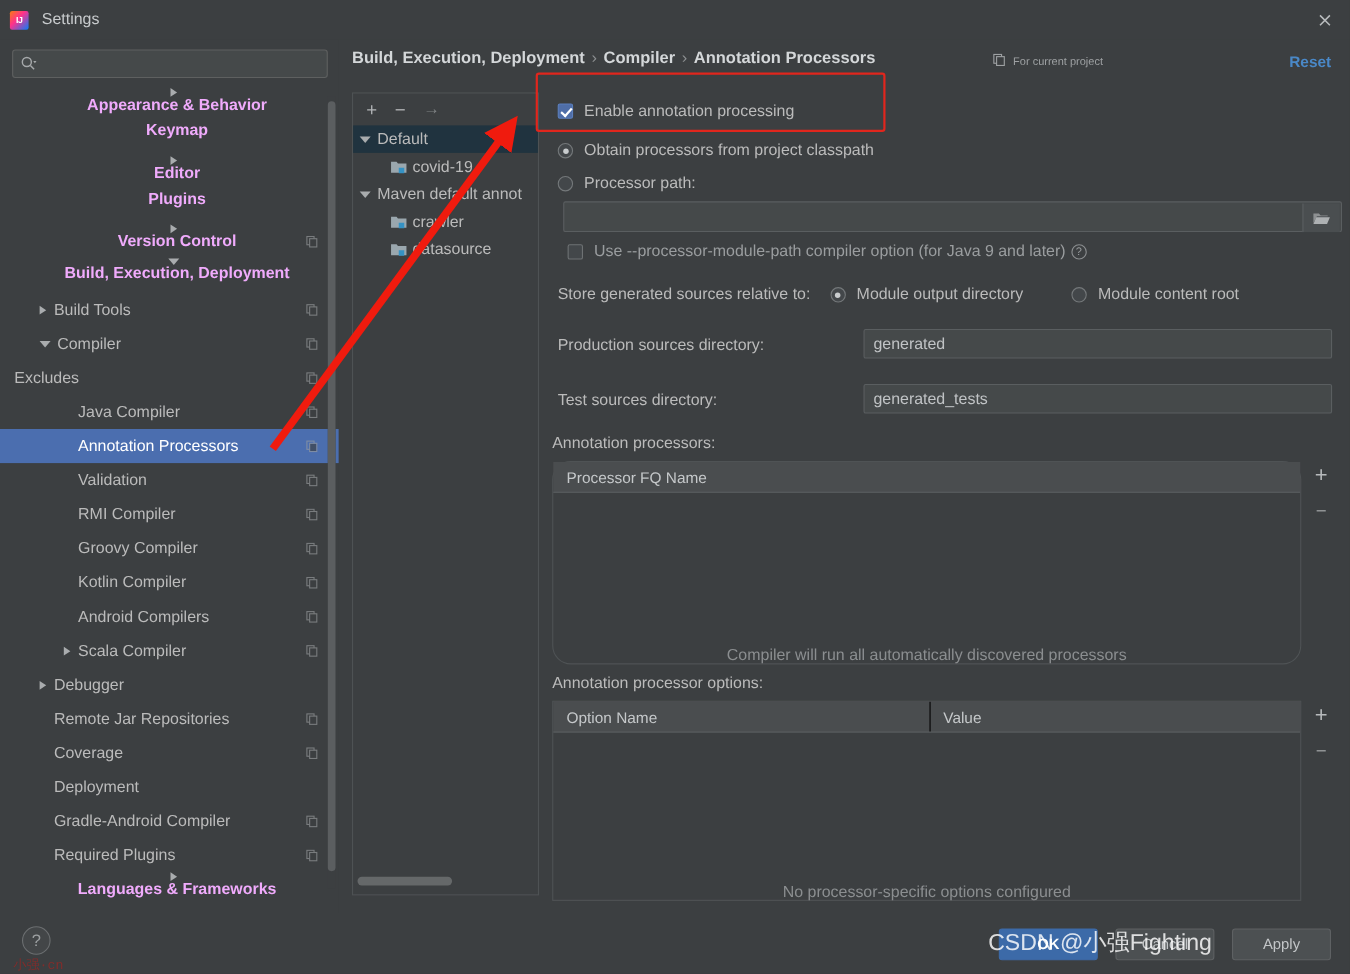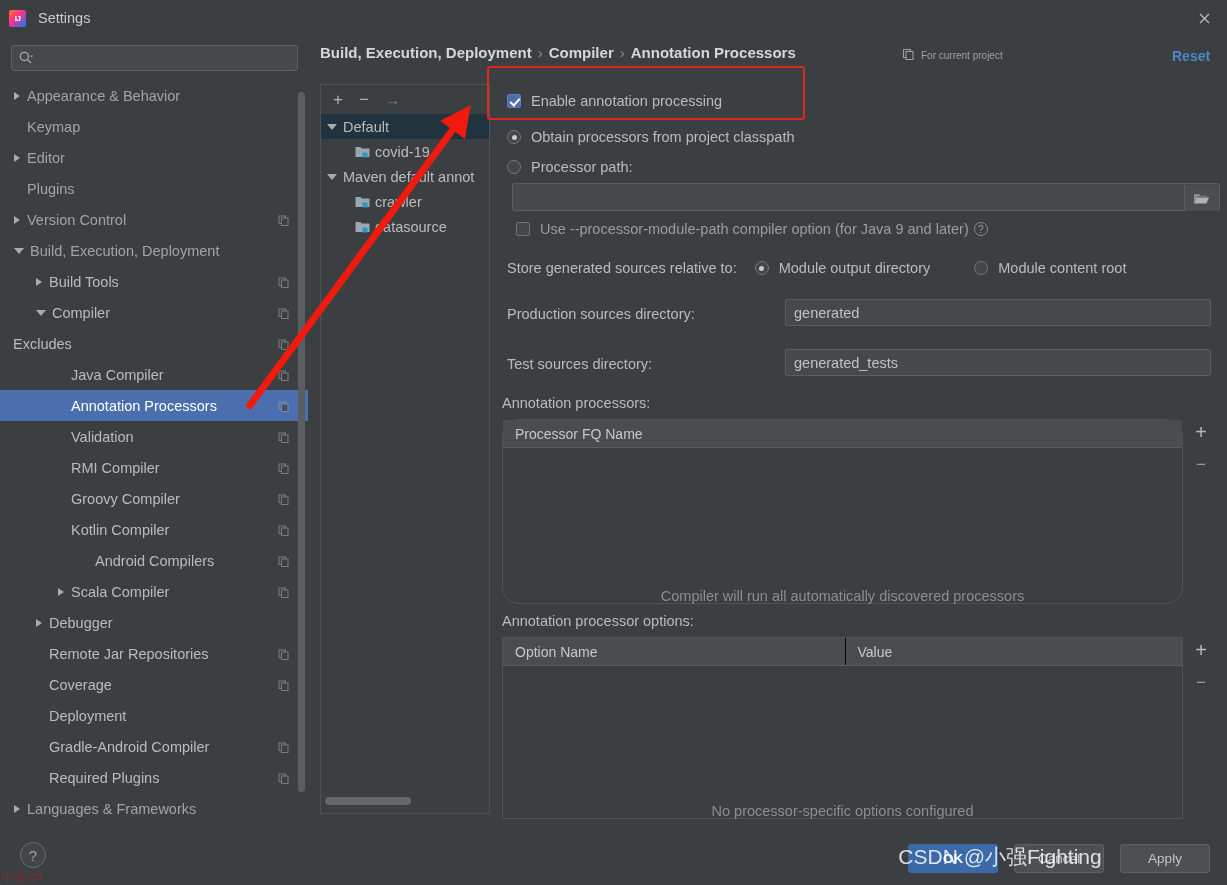--- a/index.html
+++ b/index.html
@@ -58,21 +58,21 @@
     padding-left: 5px;
   }
   .tree {
     position: absolute; left: 0; top: 44px; width: 308px; height: 750px;
     overflow: hidden;
   }
   .node {
     position: relative; height: 31px; display: flex; align-items: center;
     font-size: 14.5px; color: #bbbbbb; white-space: nowrap;
   }
-  .node.bold { font-weight: normal; color: #a3a3a3; }
+  .node.bold { font-weight: bold; color: #f0abfc; flex-direction: column; }
   .node.selected { background: #4b6eaf; color: #ffffff; }
   .twisty {
     width: 0; height: 0; flex: 0 0 auto;
     border-left: 6px solid #a9acae; border-top: 4.5px solid transparent;
     border-bottom: 4.5px solid transparent; margin-right: 7px;
   }
   .twisty.open {
     border-left: 5px solid transparent; border-right: 5px solid transparent;
     border-top: 6.5px solid #a9acae; border-bottom: 0; margin-right: 6px;
   }
@@ -226,22 +226,22 @@
   .anno-arrow { position: absolute; left: 0; top: 0; pointer-events: none; }
 
   
   .watermark {
     position: absolute; left: 1000px; top: 843px;
     font-size: 21px; color: rgba(255,255,255,.82);
     white-space: nowrap; pointer-events: none;
     transform: translateX(-50%);
   }
   .wm-red {
-    position: absolute; left: 1px; top: 869px; font-size: 12px;
-    color: #8e2a28; white-space: nowrap; pointer-events: none; opacity: .85;
+    position: absolute; left: 12px; top: 869px; font-size: 12px;
+    color: #8e2a28; white-space: nowrap; pointer-events: none; opacity: .85; font-family: Liberation Mono, monospace;
   }
 </style>
 </head>
 <body>
 
 <div id="app">
 
   <div class="titlebar">
     <div class="ij-logo"></div>
     <div class="title-text">Settings</div>
@@ -359,21 +359,21 @@
             </svg></span>
         </div>
         <div class="node" style="padding-left: 58px;">
           <span class="twisty none"></span>
           <span>Kotlin Compiler</span>
           <span class="copy-badge"><svg width="12" height="12" viewBox="0 0 12 12">
               <rect x="1" y="1" width="6.5" height="7.5" fill="none" stroke="#9a9d9f" stroke-width="1"></rect>
               <rect x="3.5" y="3" width="6.5" height="7.5" fill="#3c3f41" stroke="#9a9d9f" stroke-width="1"></rect>
             </svg></span>
         </div>
-        <div class="node" style="padding-left: 82px;">
+        <div class="node" style="padding-left: 58px;">
           <span class="twisty none"></span>
           <span>Android Compilers</span>
           <span class="copy-badge"><svg width="12" height="12" viewBox="0 0 12 12">
               <rect x="1" y="1" width="6.5" height="7.5" fill="none" stroke="#9a9d9f" stroke-width="1"></rect>
               <rect x="3.5" y="3" width="6.5" height="7.5" fill="#3c3f41" stroke="#9a9d9f" stroke-width="1"></rect>
             </svg></span>
         </div>
         <div class="node" style="padding-left: 58px;">
           <span class="twisty "></span>
           <span>Scala Compiler</span>

